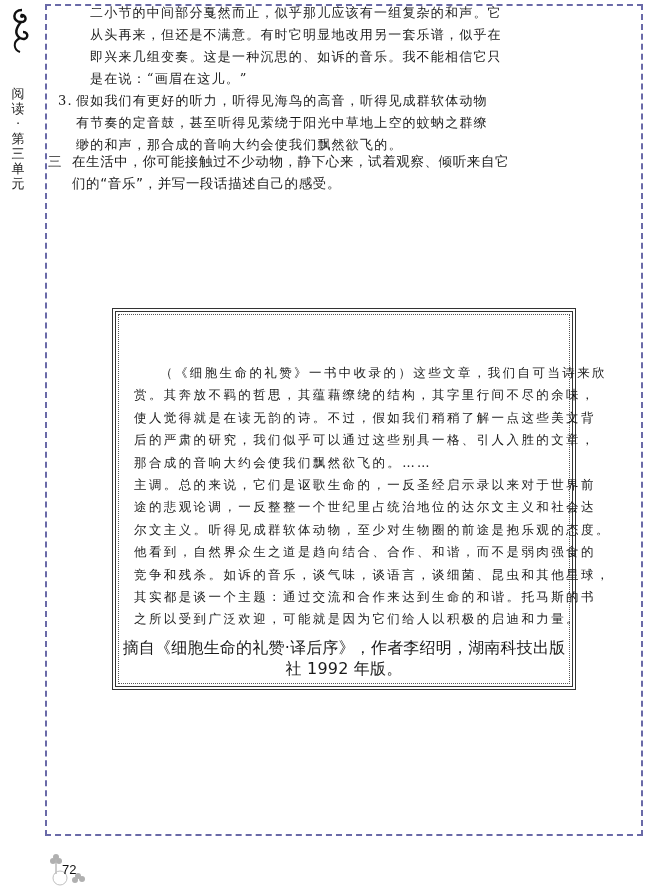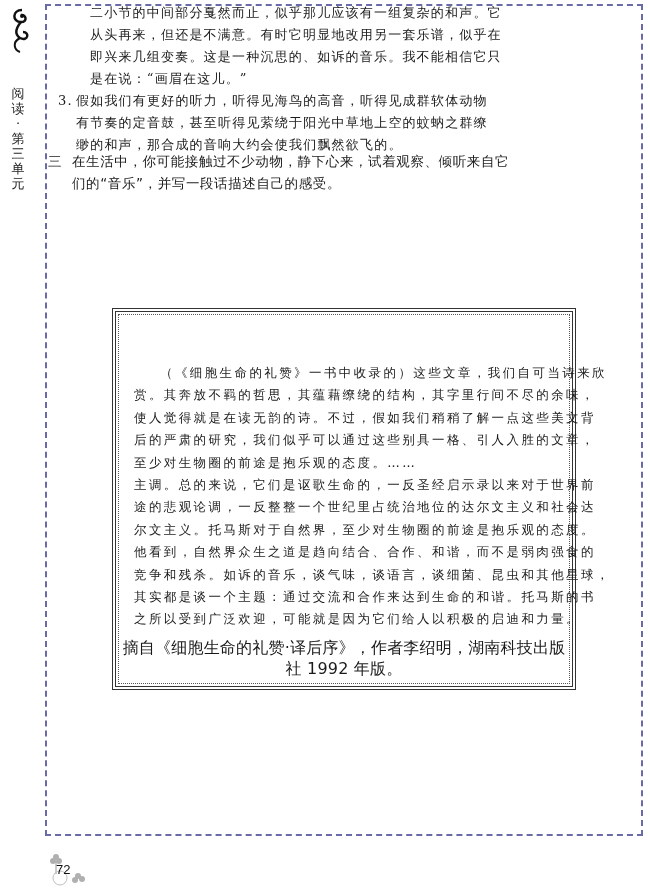--- a/index.html
+++ b/index.html
@@ -32,21 +32,21 @@
                box-sizing:border-box; border:4px double #333;
                outline:1px dotted #555; outline-offset:-7px; }
   .quote-inner { position:absolute; left:18px; top:22px; width:430px;margin-top:28px; }
   .q-line { font-size:12.5px; line-height:22.4px; white-space:nowrap; letter-spacing:2.4px; }
   .q-first { padding-left:26px; }
   .source { position:absolute; left:0; right:0; top:326px; text-align:center;
             font-family:"DejaVu Sans", "Liberation Sans", sans-serif; font-size:16px;
             letter-spacing:0.2px; }
 
   .footer-ornament { position:absolute; left:48px; top:852px; width:40px; height:34px; }
-  .page-num { position:absolute; left:56px; top:862px; font-family:"Liberation Sans", sans-serif;
+  .page-num { position:absolute; left:62px; top:862px; font-family:"Liberation Sans", sans-serif;
               font-size:13px; color:#111; }
 </style>
 </head>
 <body>
 
 <svg class="ornament-top" viewBox="0 0 32 48">
   <path d="M16 4 C6 4 6 16 15 16 C22 16 20 8 15 9" fill="none" stroke="#111" stroke-width="2.5"></path>
   <path d="M15 16 C10 22 8 28 14 32 C22 36 24 26 17 26" fill="none" stroke="#111" stroke-width="2.5"></path>
   <path d="M14 32 C6 36 8 44 14 46" fill="none" stroke="#111" stroke-width="2"></path>
   <circle cx="16" cy="10" r="2" fill="#111"></circle>
@@ -87,26 +87,26 @@
   <div class="line" style="padding-left:24px;">们的“音乐”，并写一段话描述自己的感受。</div>
 </div>
 
 <div class="quote-box">
   <div class="quote-inner">
     <div>
       <div class="q-line q-first">（《细胞生命的礼赞》一书中收录的）这些文章，我们自可当诗来欣</div>
       <div class="q-line">赏。其奔放不羁的哲思，其蕴藉缭绕的结构，其字里行间不尽的余味，</div>
       <div class="q-line">使人觉得就是在读无韵的诗。不过，假如我们稍稍了解一点这些美文背</div>
       <div class="q-line">后的严肃的研究，我们似乎可以通过这些别具一格、引人入胜的文章，</div>
-      <div class="q-line">至少对生物圈的前途是抱乐观的态度。……</div>
+      <div class="q-line">那合成的音响大约会使我们飘然欲飞的。……</div>
     </div>
     <div>
       <div class="q-line">主调。总的来说，它们是讴歌生命的，一反圣经启示录以来对于世界前</div>
       <div class="q-line">途的悲观论调，一反整整一个世纪里占统治地位的达尔文主义和社会达</div>
-      <div class="q-line">尔文主义。托马斯对于自然界，至少对生物圈的前途是抱乐观的态度。</div>
+      <div class="q-line">尔文主义。听得见成群软体动物，至少对生物圈的前途是抱乐观的态度。</div>
       <div class="q-line">他看到，自然界众生之道是趋向结合、合作、和谐，而不是弱肉强食的</div>
       <div class="q-line">竞争和残杀。如诉的音乐，谈气味，谈语言，谈细菌、昆虫和其他星球，</div>
       <div class="q-line">其实都是谈一个主题：通过交流和合作来达到生命的和谐。托马斯的书</div>
       <div class="q-line">之所以受到广泛欢迎，可能就是因为它们给人以积极的启迪和力量。</div>
     </div>
   </div>
   <div class="source">摘自《细胞生命的礼赞·译后序》，作者李绍明，湖南科技出版社 1992 年版。</div>
 </div>
 
 <svg class="footer-ornament" viewBox="0 0 40 34">

